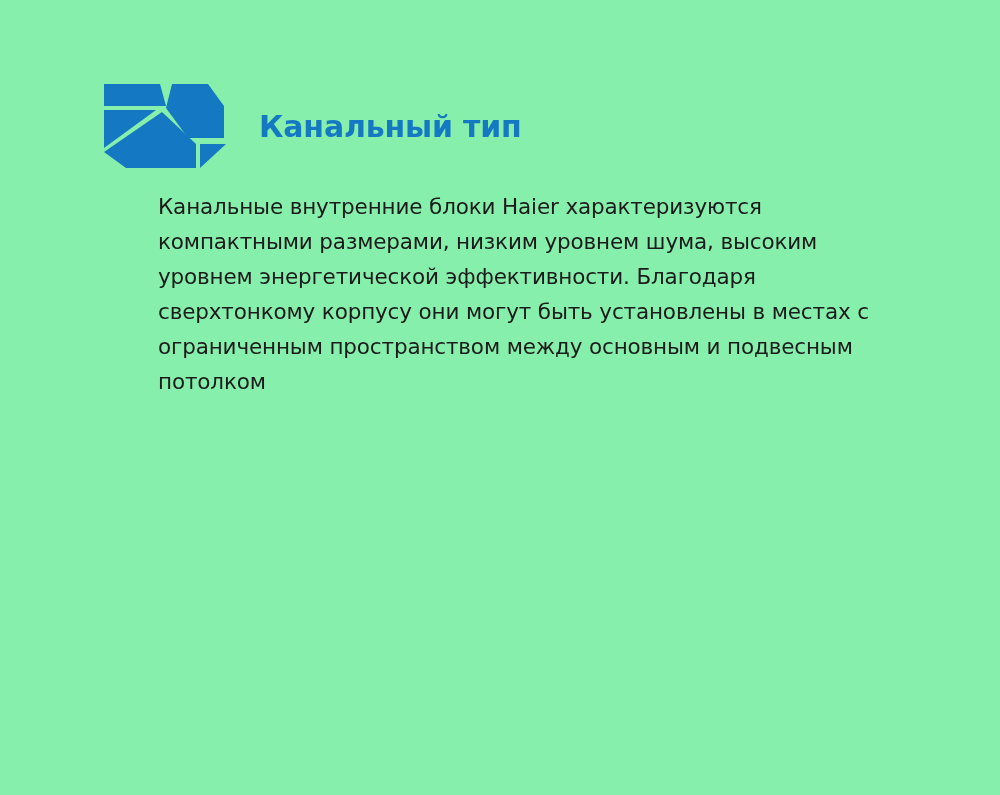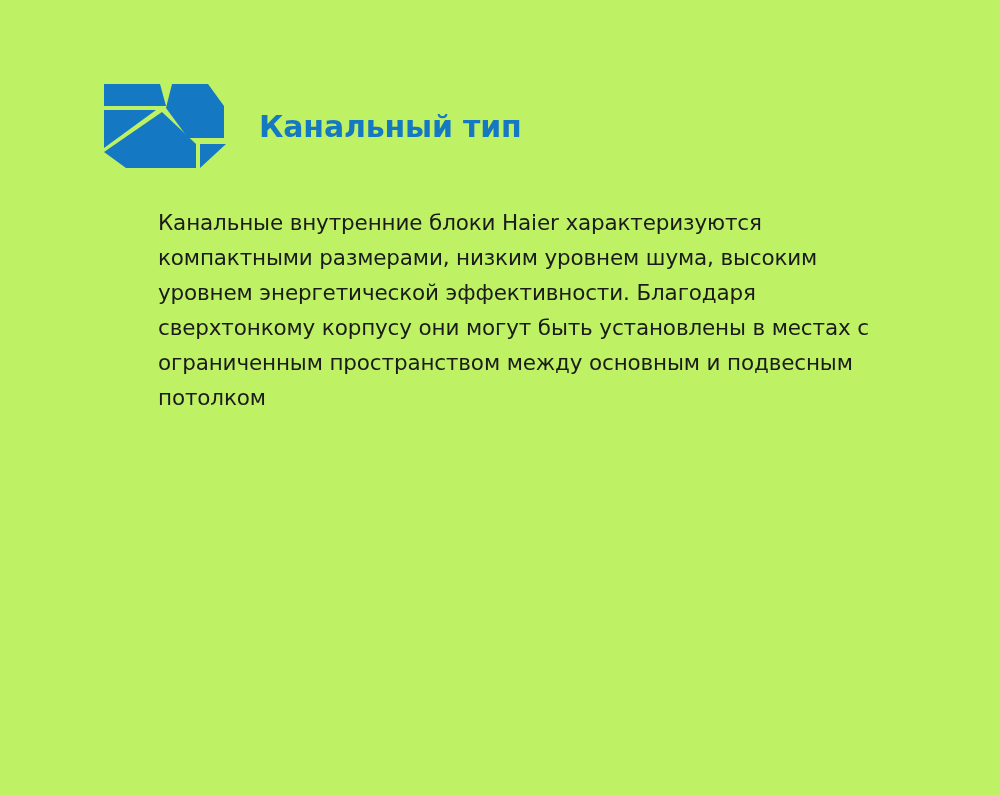--- a/index.html
+++ b/index.html
@@ -13,21 +13,21 @@
     height: 795px;
     font-family: "DejaVu Sans", "Liberation Sans", sans-serif;
     -webkit-font-smoothing: antialiased;
     overflow: hidden;
   }
 
   .slide {
     position: relative;
     width: 1000px;
     height: 795px;
-    background: #bef264;
+    background: #86efac;
     box-sizing: border-box;
   }
 
   
   .header {
     position: absolute;
     left: 100px;
     top: 78px;
     display: flex;
     flex-direction: row;
@@ -51,21 +51,21 @@
     letter-spacing: -0.2px;
     color: #1578c2;
     line-height: 1.1;
     white-space: nowrap;
   }
 
   
   .body-block {
     position: absolute;
     left: 158px;
-    top: 205px;
+    top: 189px;
     width: 730px;
   }
 
   .body-text {
     margin: 0;
     font-family: "DejaVu Sans", "Liberation Sans", sans-serif;
     font-size: 21.5px;
     font-weight: normal;
     line-height: 35px;
     color: #1b1b1b;

